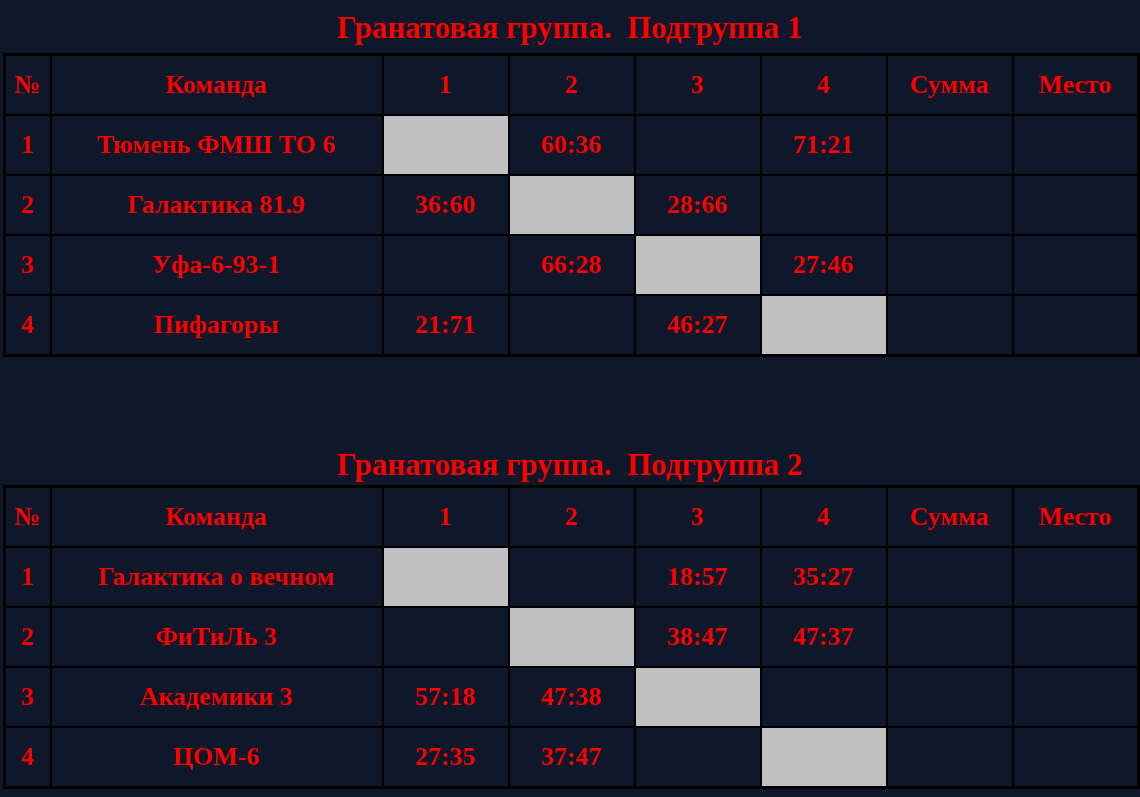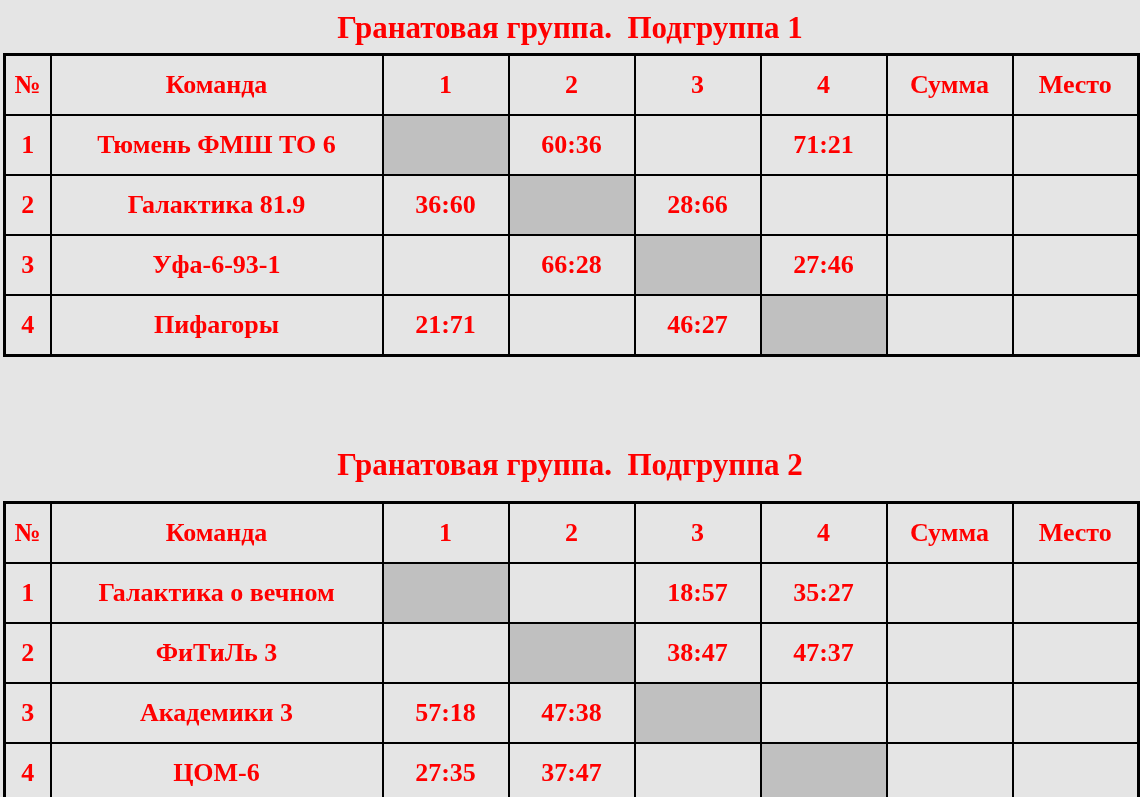--- a/index.html
+++ b/index.html
@@ -6,33 +6,33 @@
     margin: 0;
     padding: 0;
     background: #ffffff;
     width: 1140px;
     font-family: "Liberation Serif", "DejaVu Serif", serif;
   }
   .page {
     width: 1140px;
     height: 797px;
     overflow: hidden;
-    background: #e5e5e5;
+    background: #0f172a;
   }
   .group-title {
     text-align: center;
     font-weight: bold;
     font-size: 31px;
     line-height: 40px;
     color: var(--accent, #ff0000);
     white-space: pre;
     margin: 0;
   }
   .title-1 { padding-top: 8px; padding-bottom: 5px; }
-  .title-2 { padding-top: 88px; padding-bottom: 16px; }
+  .title-2 { padding-top: 88px; padding-bottom: 0; }
   table.score-table {
     border-collapse: collapse;
     table-layout: fixed;
     width: 1134px;
     margin-left: 3px;
     border: 3px solid var(--grid, #000000);
   }
   table.score-table th,
   table.score-table td {
     border: 2px solid var(--grid, #000000);

